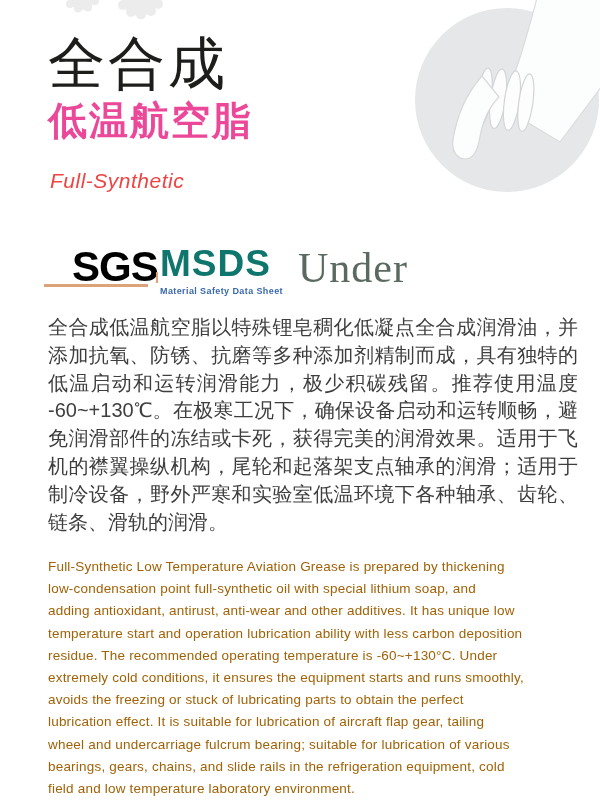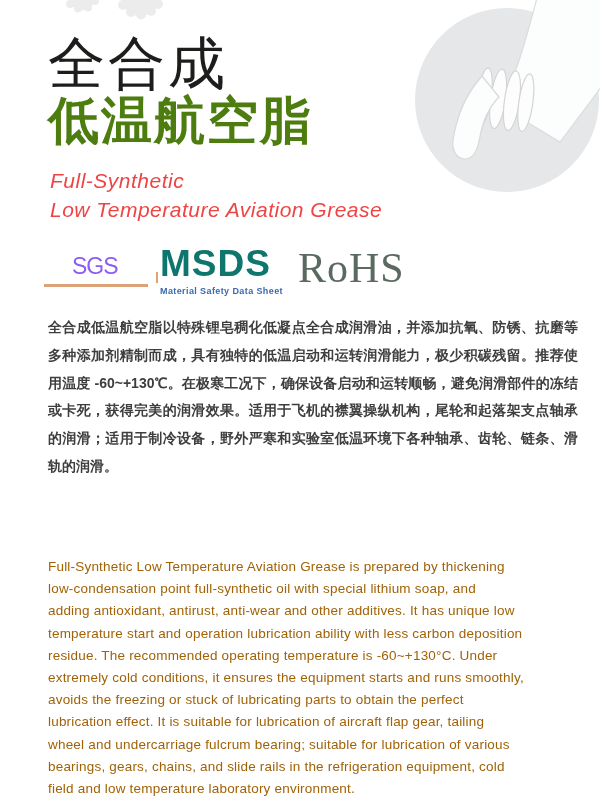--- a/index.html
+++ b/index.html
@@ -9,42 +9,42 @@
 
   
   .gears { position:absolute; left:60px; top:0; }
 
   
   .hero { position:absolute; left:402px; top:0; width:206px; height:206px; }
 
   
   .title-cn { position:absolute; left:48px; top:32px; }
   .title-cn .t1 { font-size:57px; line-height:62px; color:#1d1d1b; font-weight:500; letter-spacing:3px; }
-  .title-cn .t2 { font-size:51px; line-height:54px; color:#4d7c0f; font-weight:800; letter-spacing:2px;text-align:right; }
+  .title-cn .t2 { font-size:39px; line-height:54px; color:#ec4899; font-weight:800; letter-spacing:2px;text-align:right; }
 
   .subtitle { position:absolute; left:50px; top:166px; font-style:italic; color:#ef4444;
               font-size:21px; line-height:29px; letter-spacing:0.5px; }
 
   
   .cert-sgs { position:absolute; left:56px; top:250px; width:92px; }
-  .cert-sgs .sgs-text { display:block; font-size:23px; font-weight:400; color:#8b5cf6;
+  .cert-sgs .sgs-text { display:block; font-size:42px; font-weight:700; color:#000000;
                         letter-spacing:-1px; line-height:33px; padding-left:16px; }
   .cert-sgs .sgs-line { display:block; margin-left:-12px; margin-top:1px; width:104px; height:3px; background:#dba377; }
   .cert-sgs .sgs-tick { position:absolute; right:-10px; bottom:4px; width:2.5px; height:11px; background:#dba377; }
 
   .cert-msds { position:absolute; left:160px; top:247px; }
   .cert-msds .msds-main { font-size:37px; font-weight:800; color:#0f766e; letter-spacing:1px; line-height:34px; }
   .cert-msds .msds-sub  { font-size:9px; font-weight:700; color:#3a69ad; letter-spacing:0.4px; margin-top:5px; }
 
   .cert-rohs { position:absolute; left:298px; top:244px; font-family:"Liberation Serif", serif;
                font-size:42px; color:#5a6a60; letter-spacing:1px; line-height:48px; }
 
   
   .desc-cn { position:absolute; left:48px; top:314px; width:530px;
-             font-size:14px; line-height:27.8px; color:#3e3e3e; font-weight:700;
+             font-size:20px; line-height:27.8px; color:#3e3e3e; font-weight:400;
              text-align:justify; }
   .desc-en { position:absolute; left:48px; top:556px; width:552px;
              font-size:13.5px; line-height:22.2px; color:#a16207; letter-spacing:0.2px;
              white-space:pre-line; }
 </style>
 </head>
 <body>
 
 <div class="page">
 
@@ -81,35 +81,34 @@
     </svg>
   </div>
 
   <div class="title-cn">
     <div class="t1">全合成</div>
     <div class="t2">低温航空脂</div>
   </div>
 
   <div class="subtitle">
     <div>Full-Synthetic</div>
-    <div>Low Temperature Aviation Grease</div>
   </div>
 
   <div class="cert-sgs">
     <span class="sgs-text">SGS</span>
     <span class="sgs-line"></span>
     <span class="sgs-tick"></span>
   </div>
 
   <div class="cert-msds">
     <div class="msds-main">MSDS</div>
     <div class="msds-sub">Material Safety Data Sheet</div>
   </div>
 
-  <div class="cert-rohs">RoHS</div>
+  <div class="cert-rohs">Under</div>
 
   <p class="desc-cn">全合成低温航空脂以特殊锂皂稠化低凝点全合成润滑油，并添加抗氧、防锈、抗磨等多种添加剂精制而成，具有独特的低温启动和运转润滑能力，极少积碳残留。推荐使用温度 -60~+130℃。在极寒工况下，确保设备启动和运转顺畅，避免润滑部件的冻结或卡死，获得完美的润滑效果。适用于飞机的襟翼操纵机构，尾轮和起落架支点轴承的润滑；适用于制冷设备，野外严寒和实验室低温环境下各种轴承、齿轮、链条、滑轨的润滑。</p>
 
   <p class="desc-en">Full-Synthetic Low Temperature Aviation Grease is prepared by thickening
 low-condensation point full-synthetic oil with special lithium soap, and
 adding antioxidant, antirust, anti-wear and other additives. It has unique low
 temperature start and operation lubrication ability with less carbon deposition
 residue. The recommended operating temperature is -60~+130°C. Under
 extremely cold conditions, it ensures the equipment starts and runs smoothly,
 avoids the freezing or stuck of lubricating parts to obtain the perfect

